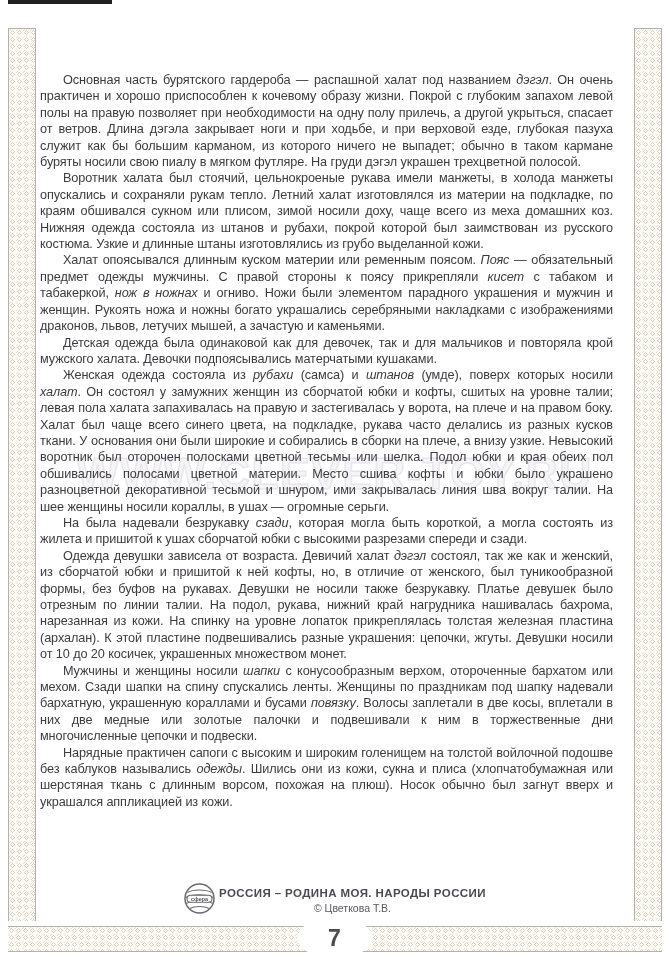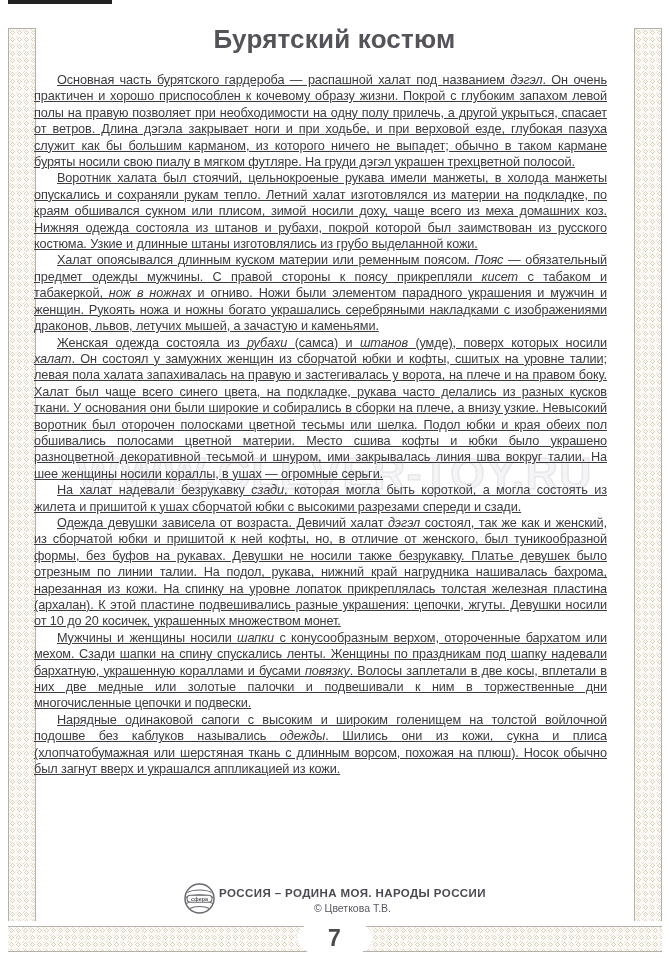--- a/index.html
+++ b/index.html
@@ -92,29 +92,28 @@
     -webkit-text-stroke: 1.5px rgba(158, 148, 168, 0.18);
     white-space: nowrap;
     z-index: 0;
     pointer-events: none;
     user-select: none;
   }
 
   
   .doc-body {
     position: absolute;
-    left: 34px; top: 72px;
+    left: 40px; top: 72px;
     width: 573px;
     z-index: 1;
     color: #3e3b40;
     font-size: 12.7px;
     line-height: 16.4px;
     letter-spacing: -0.1px;
     text-align: justify;
-    text-decoration: underline;
   }
   .para {
     margin: 0;
     text-indent: 23px;
   }
   .para i { font-style: italic; }
 
   
   .footer {
     position: absolute;
@@ -146,31 +145,31 @@
 <div class="page">
 
   <div class="scan-artifact"></div>
 
   <div class="lace lace-left"></div>
   <div class="lace lace-right"></div>
   <div class="lace lace-bottom"></div>
 
   <div class="watermark">WWW.CLEVER-TOY.RU</div>
 
-  <h1 class="doc-title">Бурятский костюм</h1>
 
   <div class="doc-body">
       <p class="para"><span>Основная часть бурятского гардероба — распашной халат под названием </span><i>дэгэл</i><span>. Он очень практичен и хорошо приспособлен к кочевому образу жизни. Покрой с глубоким запахом левой полы на правую позволяет при необходимости на одну полу прилечь, а другой укрыться, спасает от ветров. Длина дэгэла закрывает ноги и при ходьбе, и при верховой езде, глубокая пазуха служит как бы большим карманом, из которого ничего не выпадет; обычно в таком кармане буряты носили свою пиалу в мягком футляре. На груди дэгэл украшен трехцветной полосой.</span></p>
       <p class="para"><span>Воротник халата был стоячий, цельнокроеные рукава имели манжеты, в холода манжеты опускались и сохраняли рукам тепло. Летний халат изготовлялся из материи на подкладке, по краям обшивался сукном или плисом, зимой носили доху, чаще всего из меха домашних коз. Нижняя одежда состояла из штанов и рубахи, покрой которой был заимствован из русского костюма. Узкие и длинные штаны изготовлялись из грубо выделанной кожи.</span></p>
       <p class="para"><span>Халат опоясывался длинным куском материи или ременным поясом. </span><i>Пояс</i><span> — обязательный предмет одежды мужчины. С правой стороны к поясу прикрепляли </span><i>кисет</i><span> с табаком и табакеркой, </span><i>нож в ножнах</i><span> и огниво. Ножи были элементом парадного украшения и мужчин и женщин. Рукоять ножа и ножны богато украшались серебряными накладками с изображениями драконов, львов, летучих мышей, а зачастую и каменьями.</span></p>
+      <p class="para"><span>Детская одежда была одинаковой как для девочек, так и для мальчиков и повторяла крой мужского халата. Девочки подпоясывались матерчатыми кушаками.</span></p>
       <p class="para"><span>Женская одежда состояла из </span><i>рубахи</i><span> (самса) и </span><i>штанов</i><span> (умде), поверх которых носили </span><i>халат</i><span>. Он состоял у замужних женщин из сборчатой юбки и кофты, сшитых на уровне талии; левая пола халата запахивалась на правую и застегивалась у ворота, на плече и на правом боку. Халат был чаще всего синего цвета, на подкладке, рукава часто делались из разных кусков ткани. У основания они были широкие и собирались в сборки на плече, а внизу узкие. Невысокий воротник был оторочен полосками цветной тесьмы или шелка. Подол юбки и края обеих пол обшивались полосами цветной материи. Место сшива кофты и юбки было украшено разноцветной декоративной тесьмой и шнуром, ими закрывалась линия шва вокруг талии. На шее женщины носили кораллы, в ушах — огромные серьги.</span></p>
-      <p class="para"><span>На халат надевали безрукавку </span><i>сзади</i><span>, которая могла быть короткой, а могла состоять из жилета и пришитой к ушах сборчатой юбки с высокими разрезами спереди и сзади.</span></p>
+      <p class="para"><span>На была надевали безрукавку </span><i>сзади</i><span>, которая могла быть короткой, а могла состоять из жилета и пришитой к ушах сборчатой юбки с высокими разрезами спереди и сзади.</span></p>
       <p class="para"><span>Одежда девушки зависела от возраста. Девичий халат </span><i>дэгэл</i><span> состоял, так же как и женский, из сборчатой юбки и пришитой к ней кофты, но, в отличие от женского, был туникообразной формы, без буфов на рукавах. Девушки не носили также безрукавку. Платье девушек было отрезным по линии талии. На подол, рукава, нижний край нагрудника нашивалась бахрома, нарезанная из кожи. На спинку на уровне лопаток прикреплялась толстая железная пластина (архалан). К этой пластине подвешивались разные украшения: цепочки, жгуты. Девушки носили от 10 до 20 косичек, украшенных множеством монет.</span></p>
       <p class="para"><span>Мужчины и женщины носили </span><i>шапки</i><span> с конусообразным верхом, отороченные бархатом или мехом. Сзади шапки на спину спускались ленты. Женщины по праздникам под шапку надевали бархатную, украшенную кораллами и бусами </span><i>повязку</i><span>. Волосы заплетали в две косы, вплетали в них две медные или золотые палочки и подвешивали к ним в торжественные дни многочисленные цепочки и подвески.</span></p>
-      <p class="para"><span>Нарядные одинаковой сапоги с высоким и широким голенищем на толстой войлочной подошве без каблуков назывались </span><i>одежды</i><span>. Шились они из кожи, сукна и плиса (хлопчатобумажная или шерстяная ткань с длинным ворсом, похожая на плюш). Носок обычно был загнут вверх и украшался аппликацией из кожи.</span></p>
+      <p class="para"><span>Нарядные практичен сапоги с высоким и широким голенищем на толстой войлочной подошве без каблуков назывались </span><i>одежды</i><span>. Шились они из кожи, сукна и плиса (хлопчатобумажная или шерстяная ткань с длинным ворсом, похожая на плюш). Носок обычно был загнут вверх и украшался аппликацией из кожи.</span></p>
     </div>
 
   <div class="footer">
     <span class="footer-logo">
       <svg width="33" height="33" viewBox="0 0 33 33" aria-hidden="true">
         <circle cx="16.5" cy="16.5" r="14.5" fill="none" stroke="#6b6870" stroke-width="1.5"></circle>
         <path d="M4.5 10.5 C 10 7.2, 23 7.2, 28.5 10.5" fill="none" stroke="#6b6870" stroke-width="1.1"></path>
         <path d="M2.6 15.5 C 10 12, 23 12, 30.4 15.5" fill="none" stroke="#6b6870" stroke-width="1.1"></path>
         <path d="M3.2 21.5 C 10 18.2, 23 18.2, 29.8 21.5" fill="none" stroke="#6b6870" stroke-width="1.1"></path>
         <path d="M6.5 26.5 C 12 23.8, 21 23.8, 26.5 26.5" fill="none" stroke="#6b6870" stroke-width="1.1"></path>

